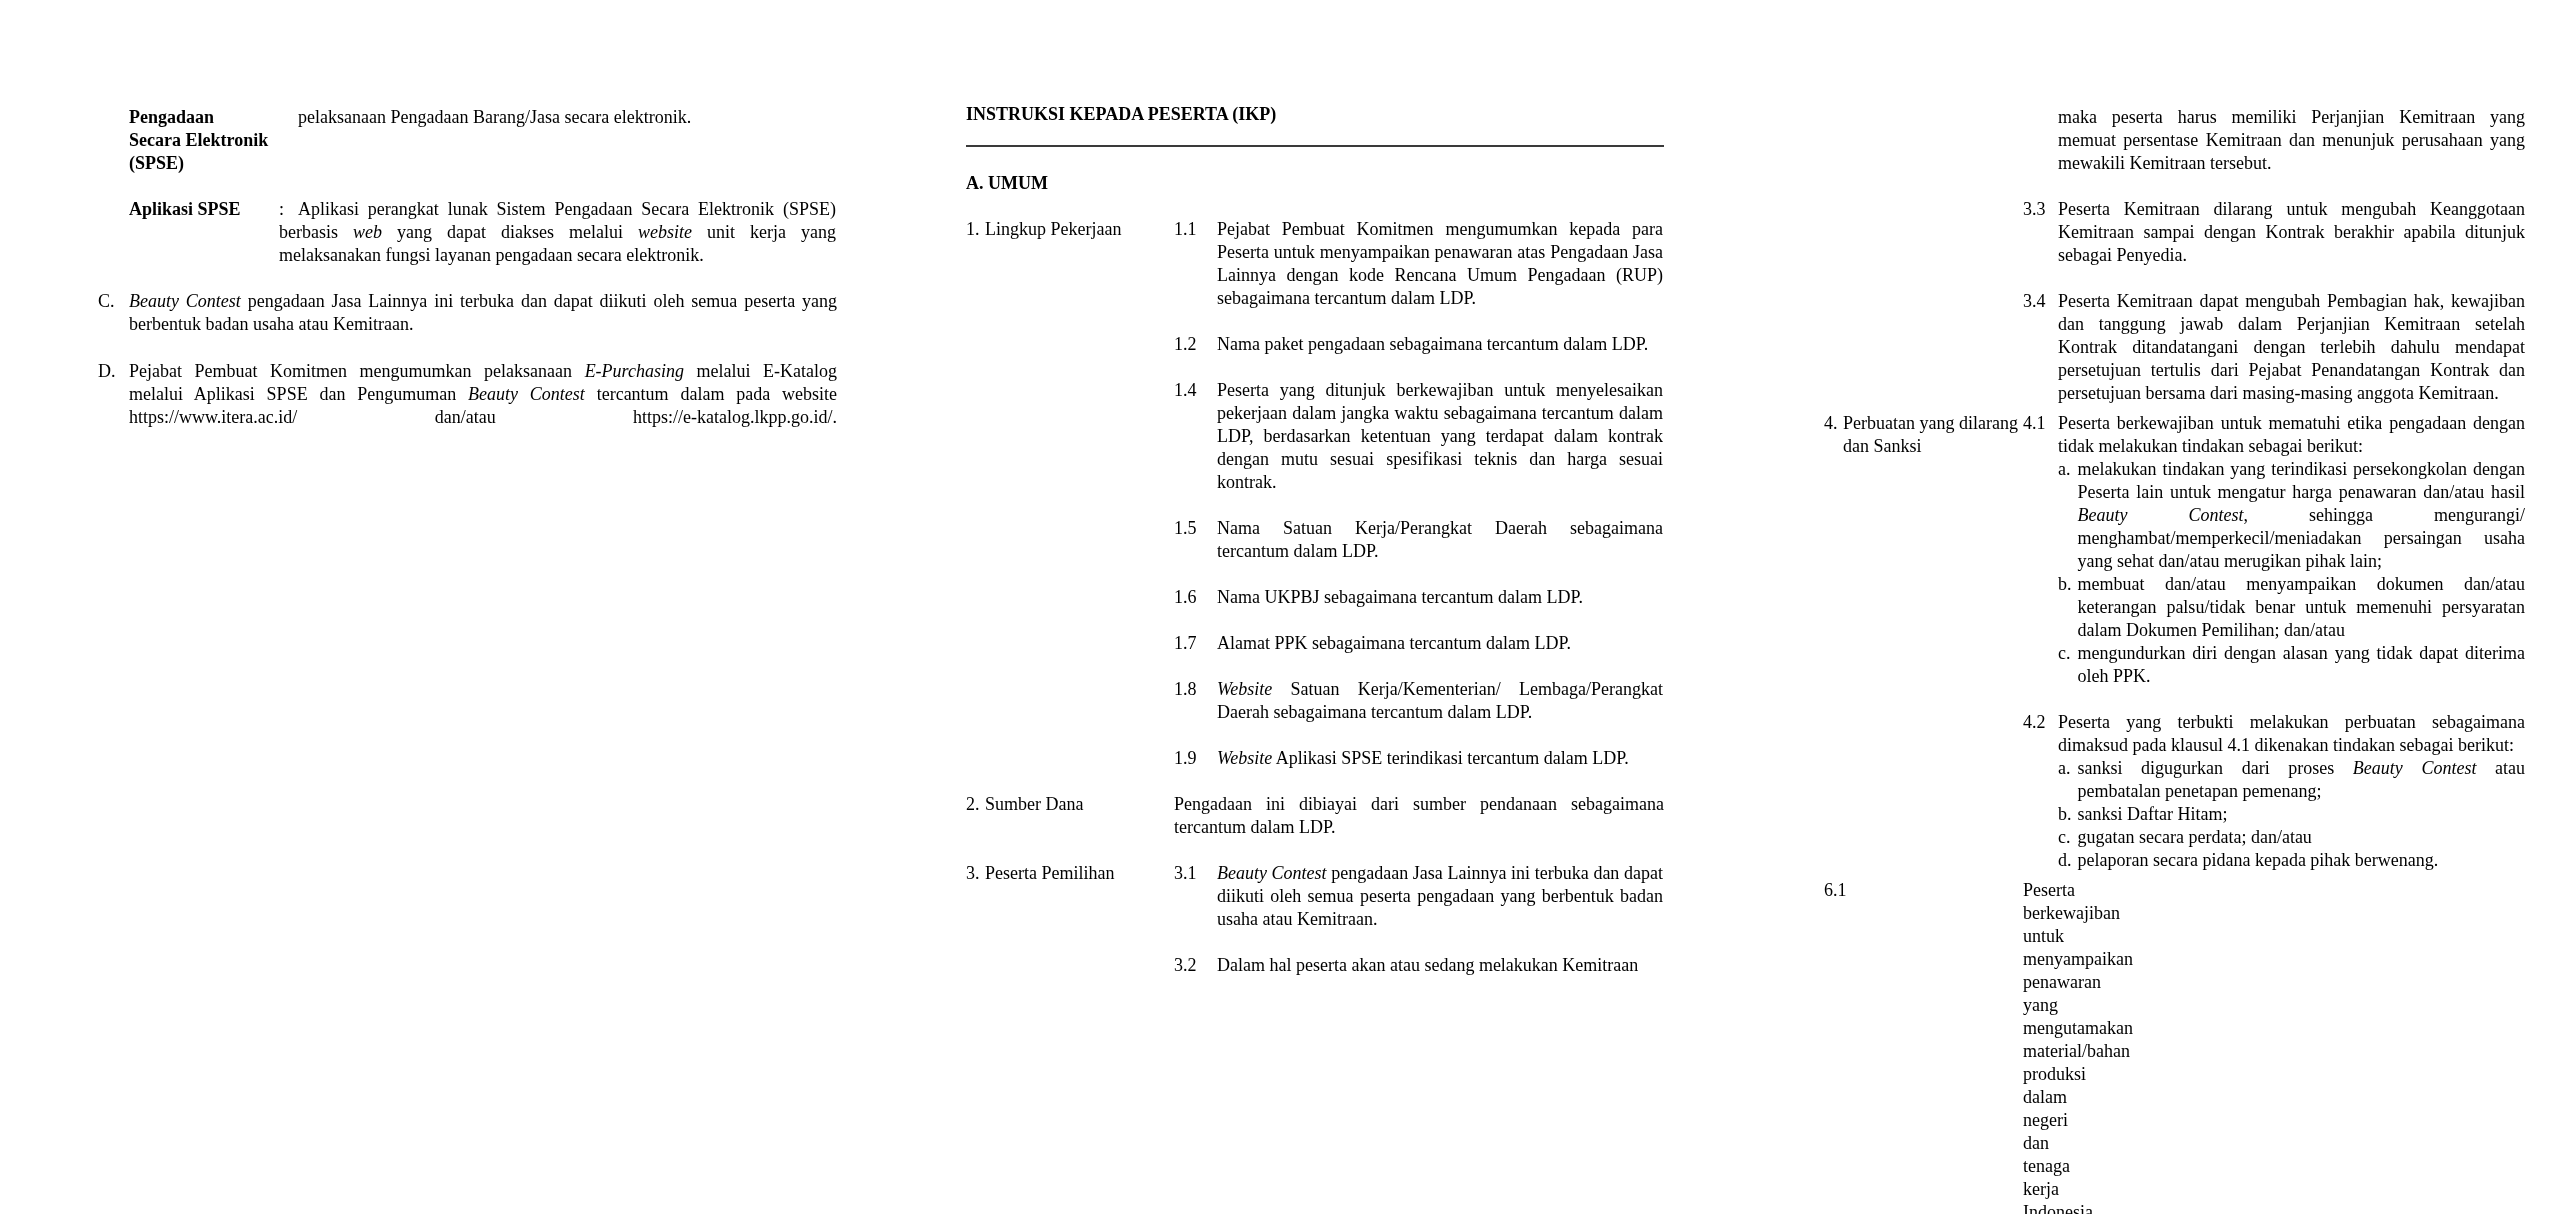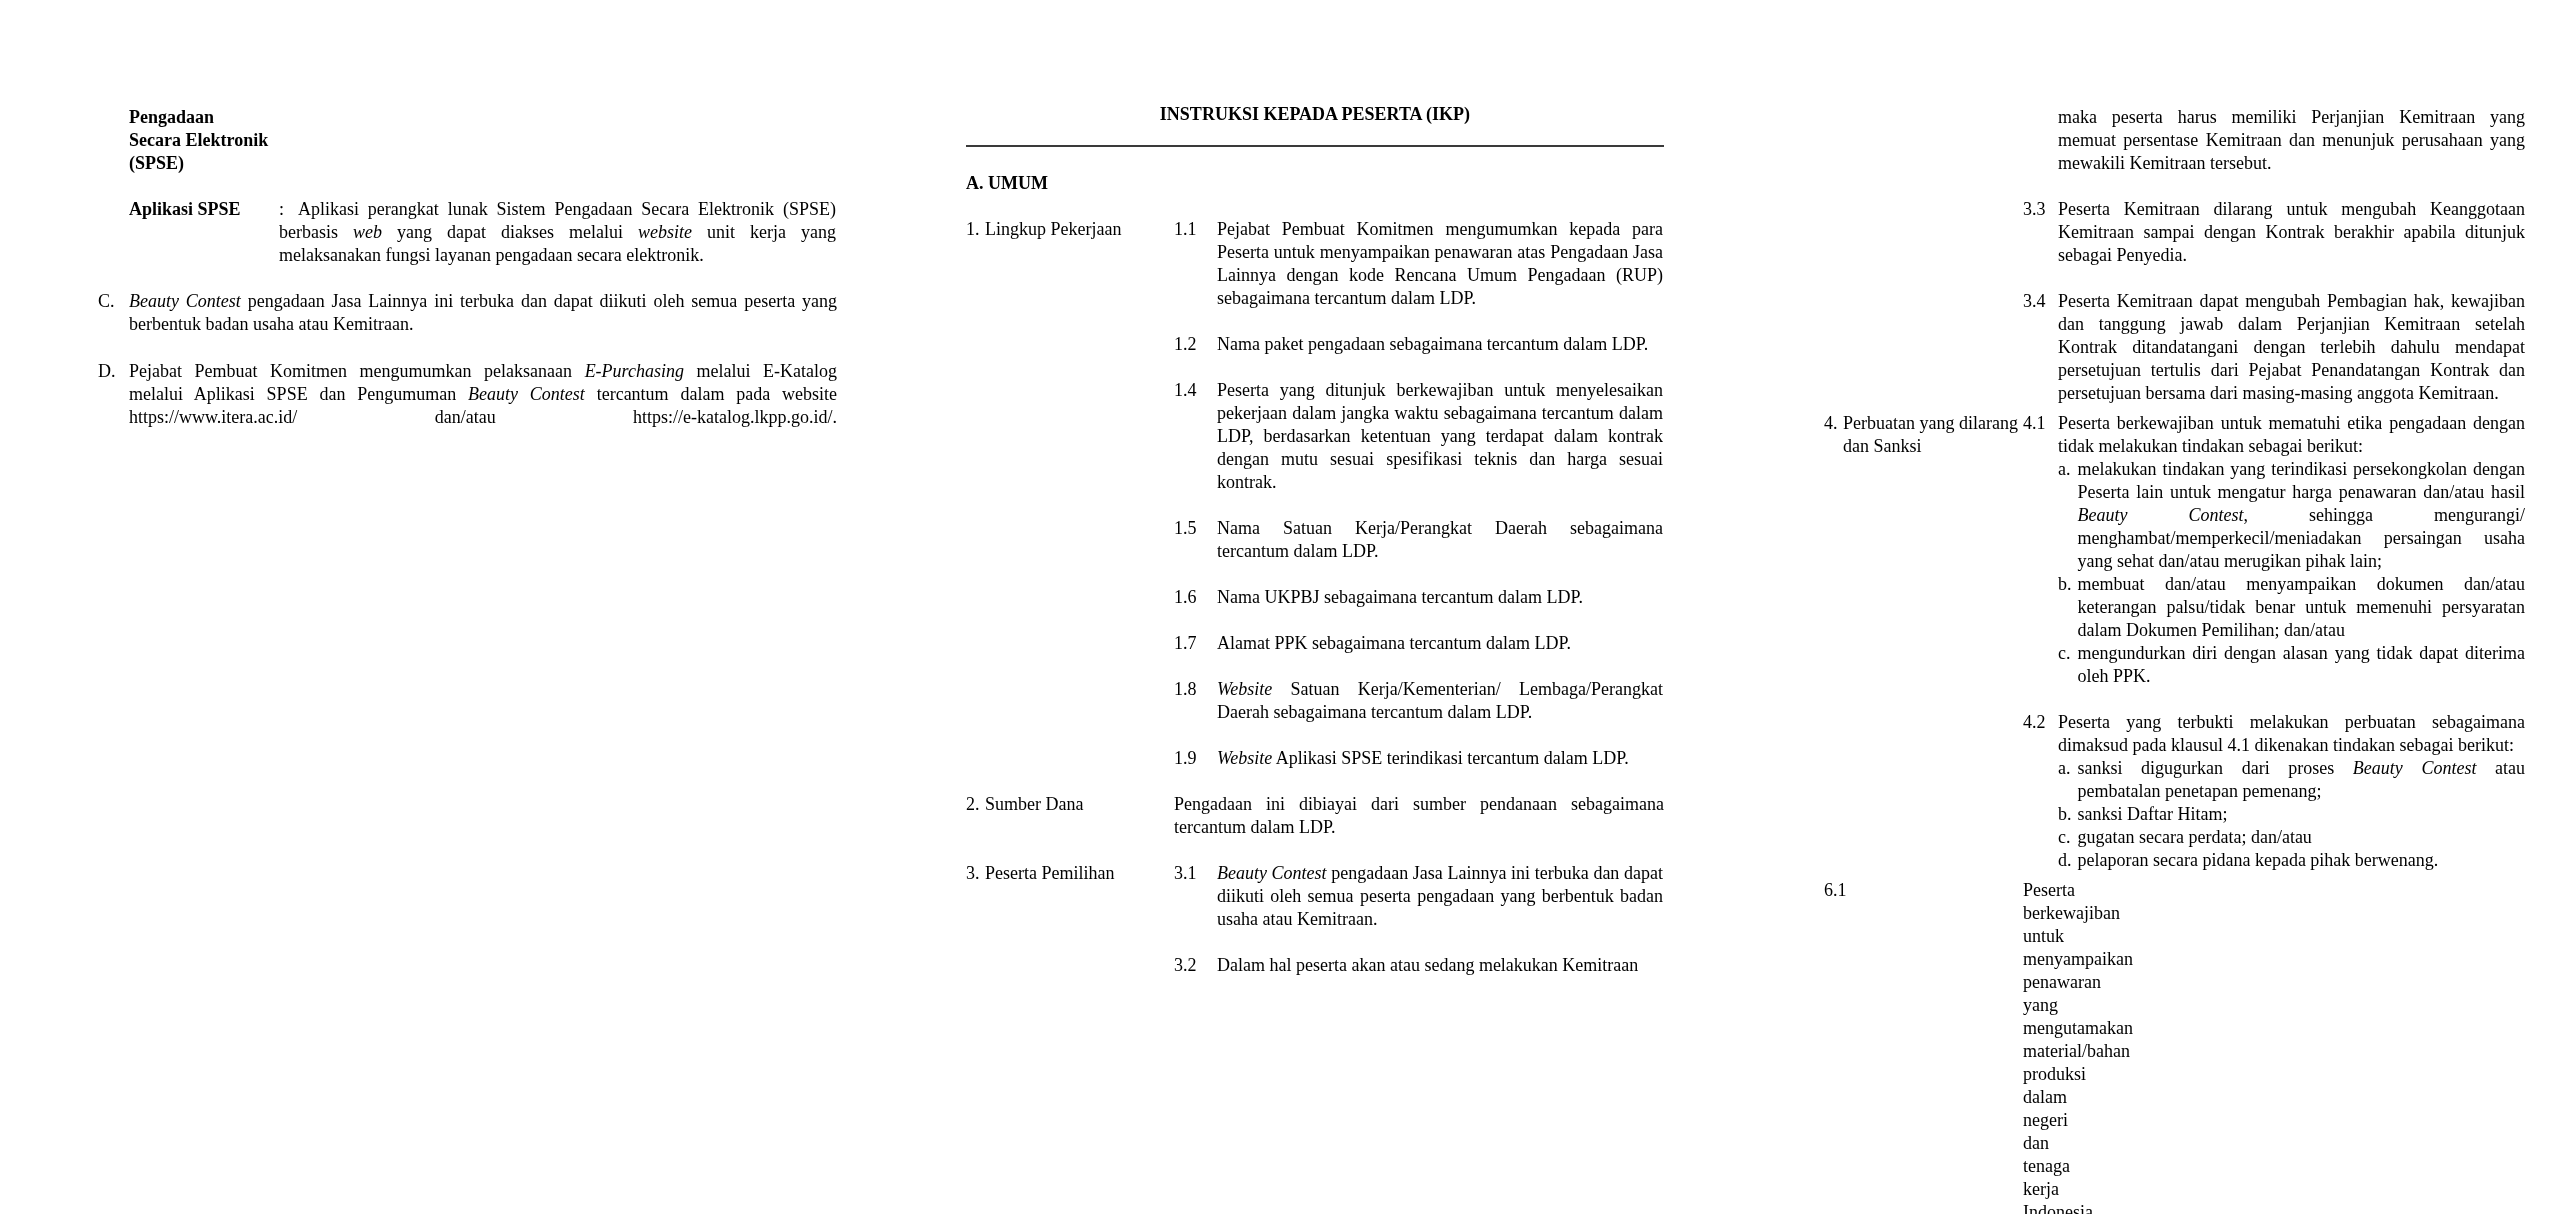--- a/index.html
+++ b/index.html
@@ -39,37 +39,38 @@
   .cell-label{padding-left:19px;text-indent:-19px;}
   .cell-label .marker{display:inline-block;width:19px;text-indent:0;}
   .cell-num{}
   .cell-text{text-align:justify;}
   .sub{padding-left:19.5px;text-indent:-19.5px;text-align:justify;}
   .sub .marker{display:inline-block;width:19.5px;text-indent:0;}
   .it{font-style:italic;}
   .justify-last{text-align-last:justify;}
 
   
-  .doc-title{margin:0;font-size:18px;font-weight:bold;text-align:center;line-height:23px;}
+  .doc-title{margin:0;font-size:18px;font-weight:bold;text-align:left;line-height:23px;}
   .title-rule{border:none;border-top:2.8px solid #3a3a3a;margin:19px 0 0 0;width:698px;height:0;}
   .section-heading{margin:25px 0 23px 0;font-size:18px;font-weight:bold;line-height:23px;}
 </style>
 </head>
 <body>
 
 <div class="page" style="background: rgb(255, 255, 255); color: rgb(0, 0, 0);">
 
   <section class="col col-left">
     <div class="def-table">
         <div class="def-row">
           <div class="def-term">
             <div class="tl">Pengadaan</div>
             <div class="tl">Secara Elektronik</div>
             <div class="tl">(SPSE)</div>
           </div>
+          <div class="def-text"><span class="def-colon"></span><span>pelaksanaan Pengadaan Barang/Jasa secara elektronik.</span></div>
         </div>
         <div class="def-row">
           <div class="def-term">
             <div class="tl">Aplikasi SPSE</div>
           </div>
           <div class="def-text"><span class="def-colon">:</span><span>Aplikasi perangkat lunak Sistem Pengadaan Secara Elektronik (SPSE) berbasis </span><span class="it">web</span><span> yang dapat diakses melalui </span><span class="it">website</span><span> unit kerja yang melaksanakan fungsi layanan pengadaan secara elektronik.</span></div>
         </div>
       </div>
     <div class="lettered-items">
         <div class="doc-item"><span class="marker">C.</span><span class="it">Beauty Contest</span><span> pengadaan Jasa Lainnya ini terbuka dan dapat diikuti oleh semua peserta yang berbentuk badan usaha atau Kemitraan.</span></div>

